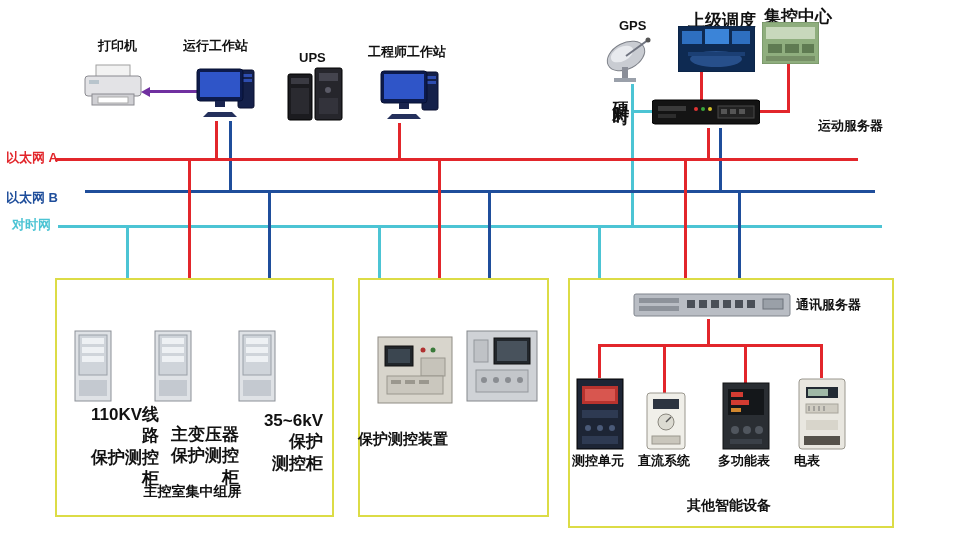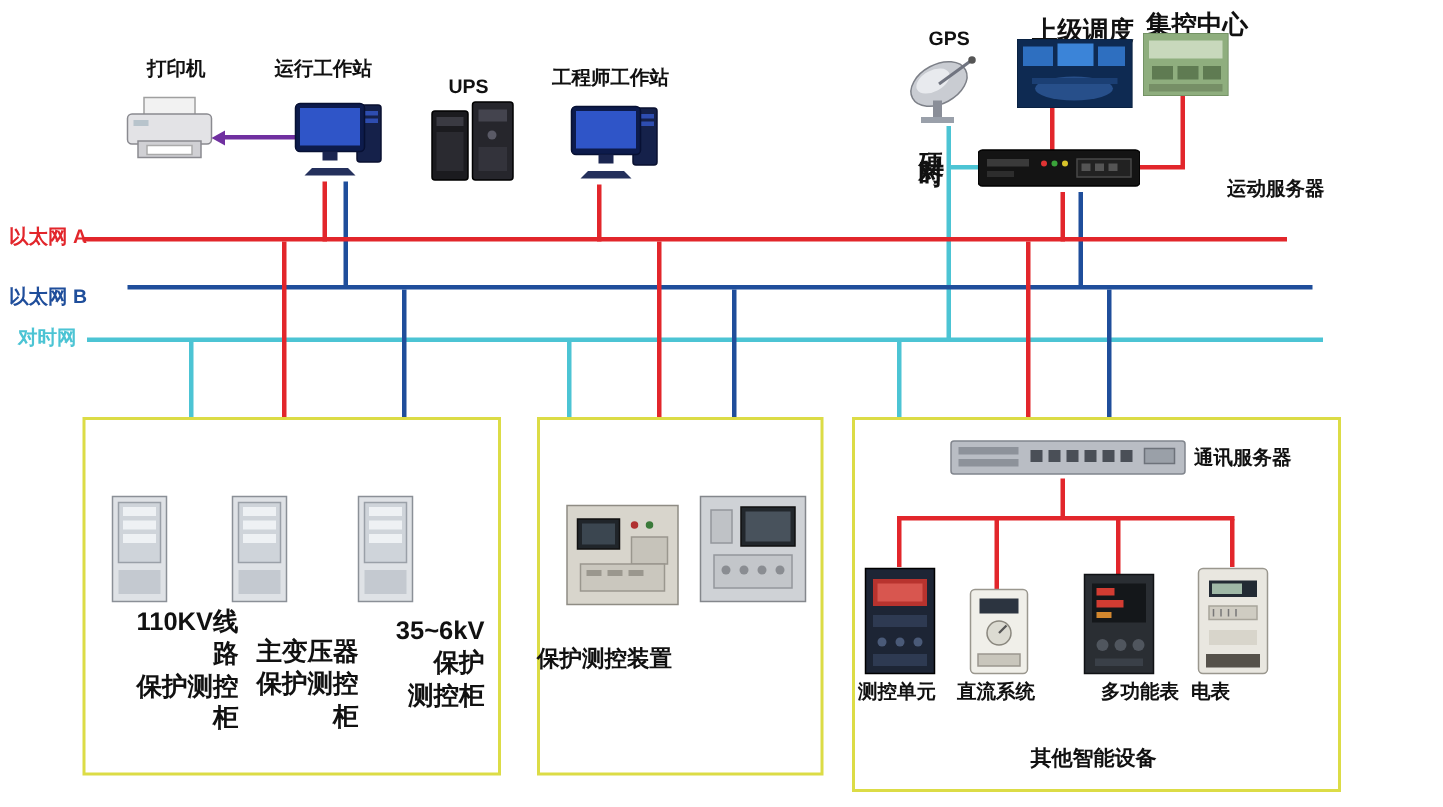--- a/index.html
+++ b/index.html
@@ -199,20 +199,21 @@
     </svg>
   </div>
 
   <div class="lbl small center" style="left:55px;top:404px;width:76px;">110KV线路
 保护测控柜</div>
   <div class="lbl small center" style="left:135px;top:424px;width:76px;">主变压器
 保护测控柜</div>
   <div class="lbl small center" style="left:219px;top:410px;width:76px;">35~6kV保护
 测控柜</div>
 
+  <div class="boxtitle" style="left:55px;top:483px;width:275px;">主控室集中组屏</div>
 
   <div class="obox" style="left:358px;top:278px;width:187px;height:235px;"></div>
 
   <div class="icon" style="left:377px;top:336px;">
     <svg width="76" height="68" viewBox="0 0 76 68">
       <rect x="1" y="1" width="74" height="66" fill="#d8d5cc" stroke="#8f8c84"></rect>
       <rect x="8" y="10" width="28" height="20" fill="#20252a" stroke="#111"></rect>
       <rect x="11" y="13" width="22" height="14" fill="#3b4650"></rect>
       <circle cx="46" cy="14" r="2.5" fill="#b03030"></circle>
       <circle cx="56" cy="14" r="2.5" fill="#3a7a3a"></circle>
@@ -308,18 +309,18 @@
       <line x1="16" y1="28" x2="16" y2="33" stroke="#777" stroke-width="1"></line>
       <line x1="21" y1="28" x2="21" y2="33" stroke="#777" stroke-width="1"></line>
       <line x1="26" y1="28" x2="26" y2="33" stroke="#777" stroke-width="1"></line>
       <rect x="8" y="42" width="32" height="10" fill="#d8d5cb"></rect>
       <rect x="6" y="58" width="36" height="9" fill="#55514a"></rect>
     </svg>
   </div>
 
   <div class="devlbl" style="left:572px;top:452px;width:56px;">测控单元</div>
   <div class="devlbl" style="left:638px;top:452px;width:56px;">直流系统</div>
-  <div class="devlbl" style="left:718px;top:452px;width:56px;margin-left:16px;">多功能表</div>
+  <div class="devlbl" style="left:718px;top:452px;width:56px;">多功能表</div>
   <div class="devlbl" style="left:794px;top:452px;width:56px;">电表</div>
 
   <div class="boxtitle" style="left:568px;top:497px;width:322px;">其他智能设备</div>
 
 </div>
 
 </body></html>

